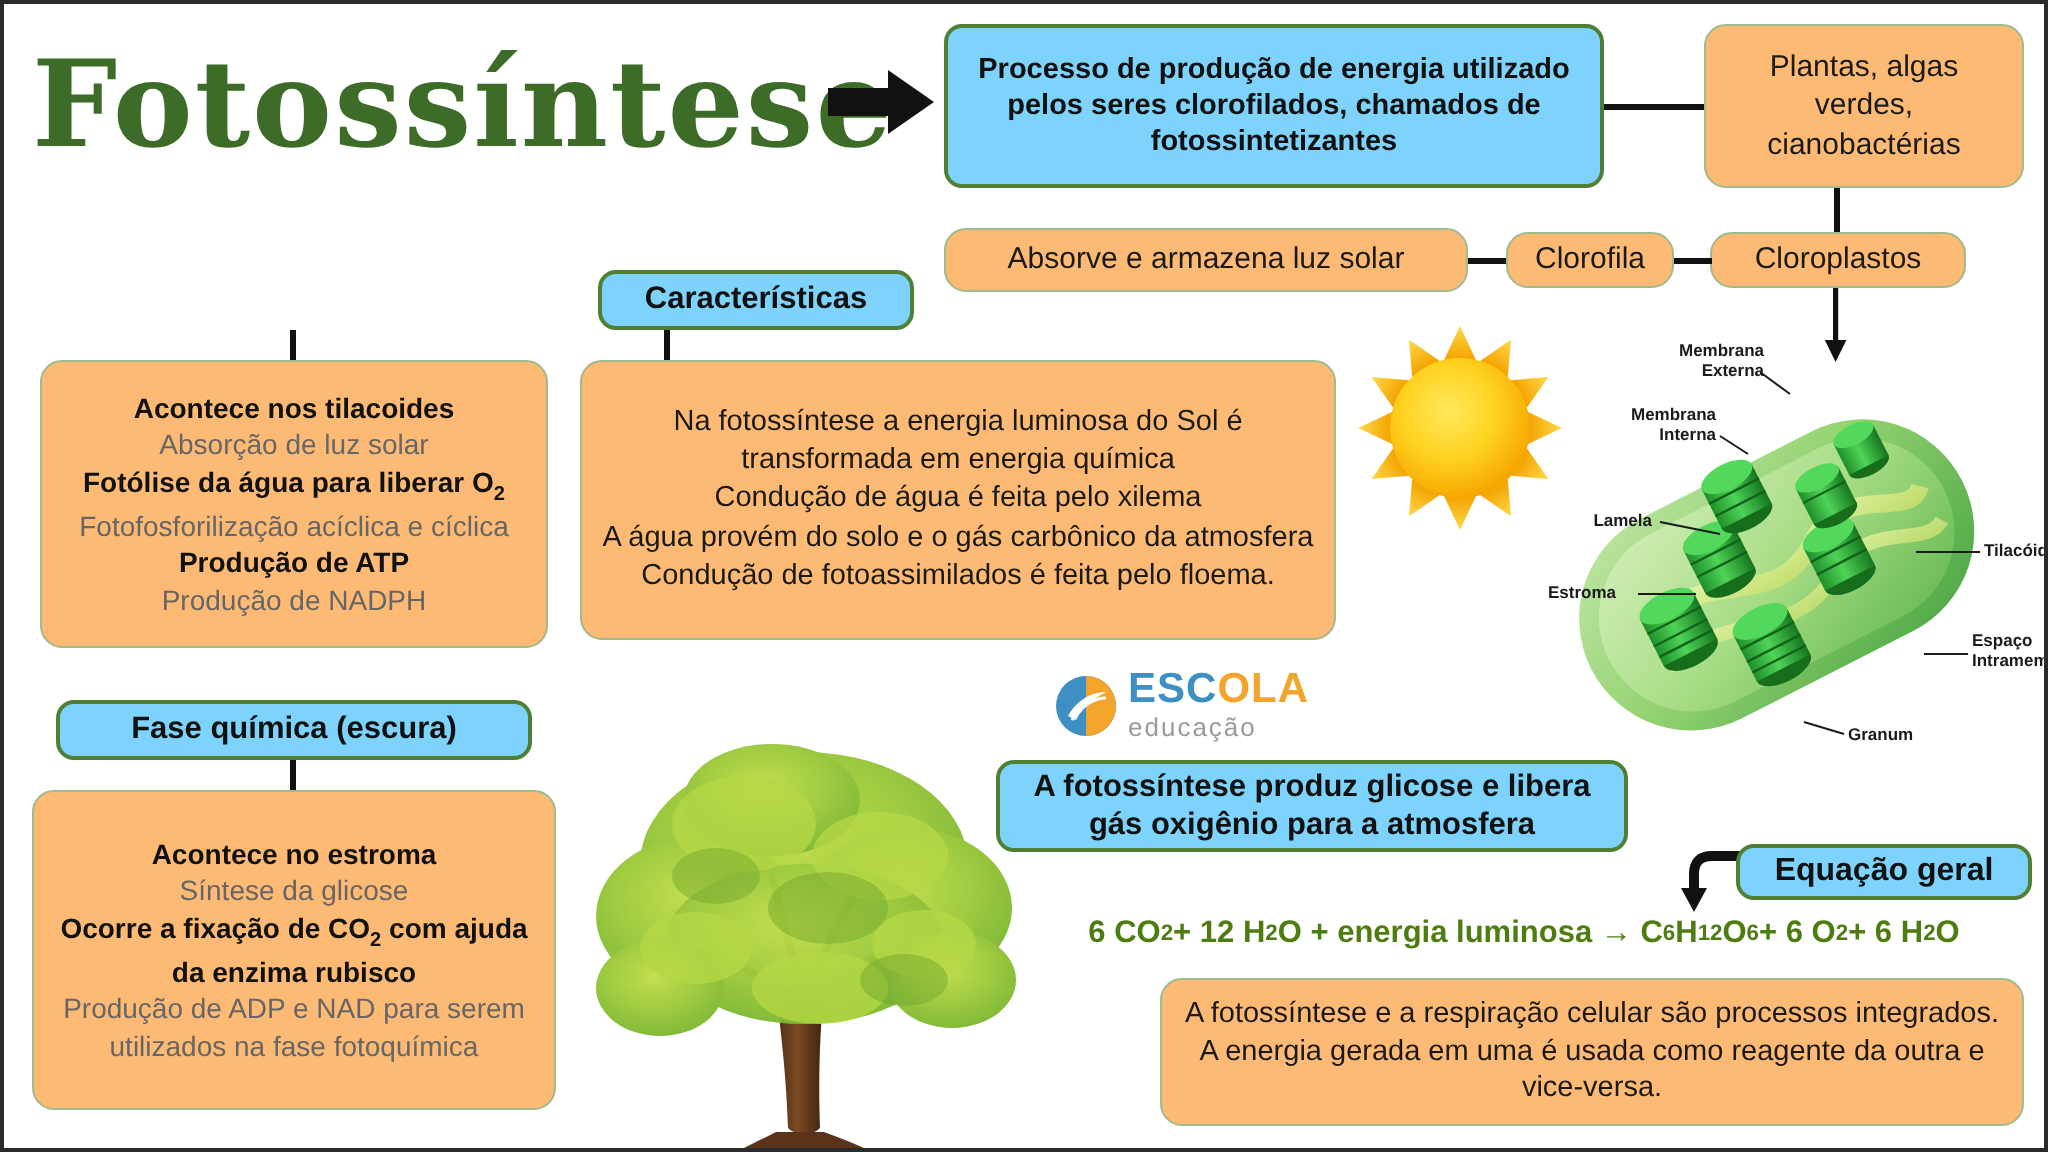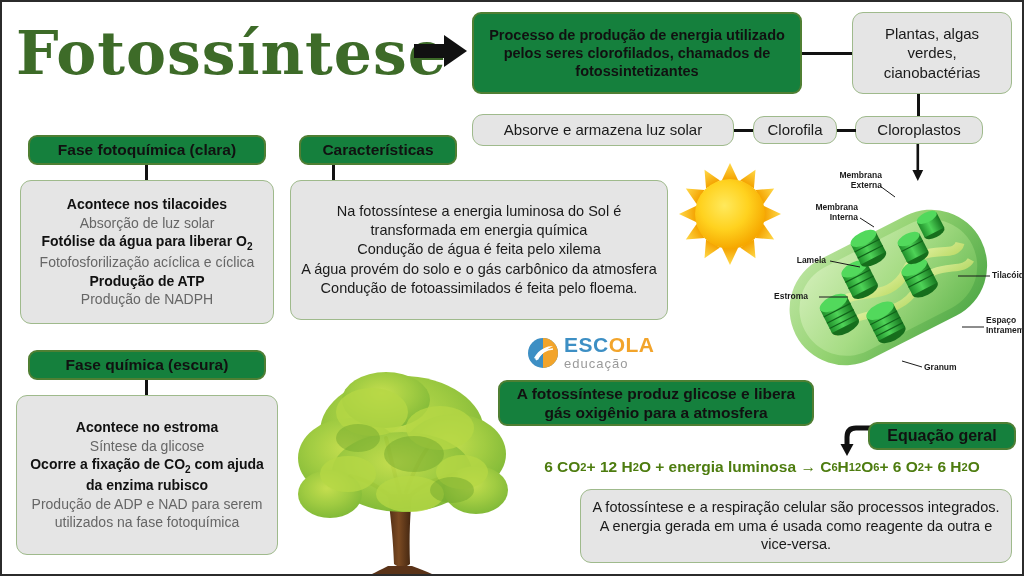--- a/index.html
+++ b/index.html
@@ -26,32 +26,32 @@
     font-family:"DejaVu Serif", serif;
     font-size:60px;
     font-weight:700;
     letter-spacing:1px;
     line-height:86px;
     white-space:nowrap;
   }
 
   
   .hdrbox{
-    background:#15803d;
+    background:#7dd3fc;
     border:2px solid #4f7f33;
     border-radius:9px;
     color:#111;
     font-weight:bold;
     display:flex;align-items:center;justify-content:center;
     text-align:center;
     line-height:1.25;
     padding:3px 8px;
   }
   .lightbox{
-    background:#e5e5e5;
+    background:#fdba74;
     border:1.5px solid #9fba8c;
     border-radius:11px;
     color:#1a1a1a;
     display:flex;align-items:center;justify-content:center;
     text-align:center;
     line-height:1.3;
     padding:5px 8px;
   }
   .lightbox.bold{font-weight:normal;}
   .connector{background:#111;}
@@ -130,21 +130,20 @@
   </svg>
 
   <div class="abs connector" style="left:834px;top:127px;width:20px;height:2.5px;"></div>
 
   <div class="abs lightbox bold" style="left:751px;top:114px;width:84px;height:28px;font-size:15px;">Clorofila</div>
 
   <div class="abs connector" style="left:731px;top:127px;width:20px;height:2.5px;"></div>
 
   <div class="abs lightbox" style="left:470px;top:112px;width:262px;height:32px;font-size:15px;">Absorve e armazena luz solar</div>
 
-  <div class="abs hdrbox" style="left:26px;top:133px;width:238px;height:30px;font-size:15.5px;">Fase fotoquímica (clara)</div>
   <div class="abs connector" style="left:143px;top:163px;width:2.5px;height:15px;"></div>
   <div class="abs lightbox" style="left:18px;top:178px;width:254px;height:144px;font-size:14px;">
     <div class="lines">
       <div class="ln-b">Acontece nos tilacoides</div>
       <div class="ln-g">Absorção de luz solar</div>
       <div class="ln-b">Fotólise da água para liberar O<sub>2</sub></div>
       <div class="ln-g">Fotofosforilização acíclica e cíclica</div>
       <div class="ln-b">Produção de ATP</div>
       <div class="ln-g">Produção de NADPH</div>
     </div>

